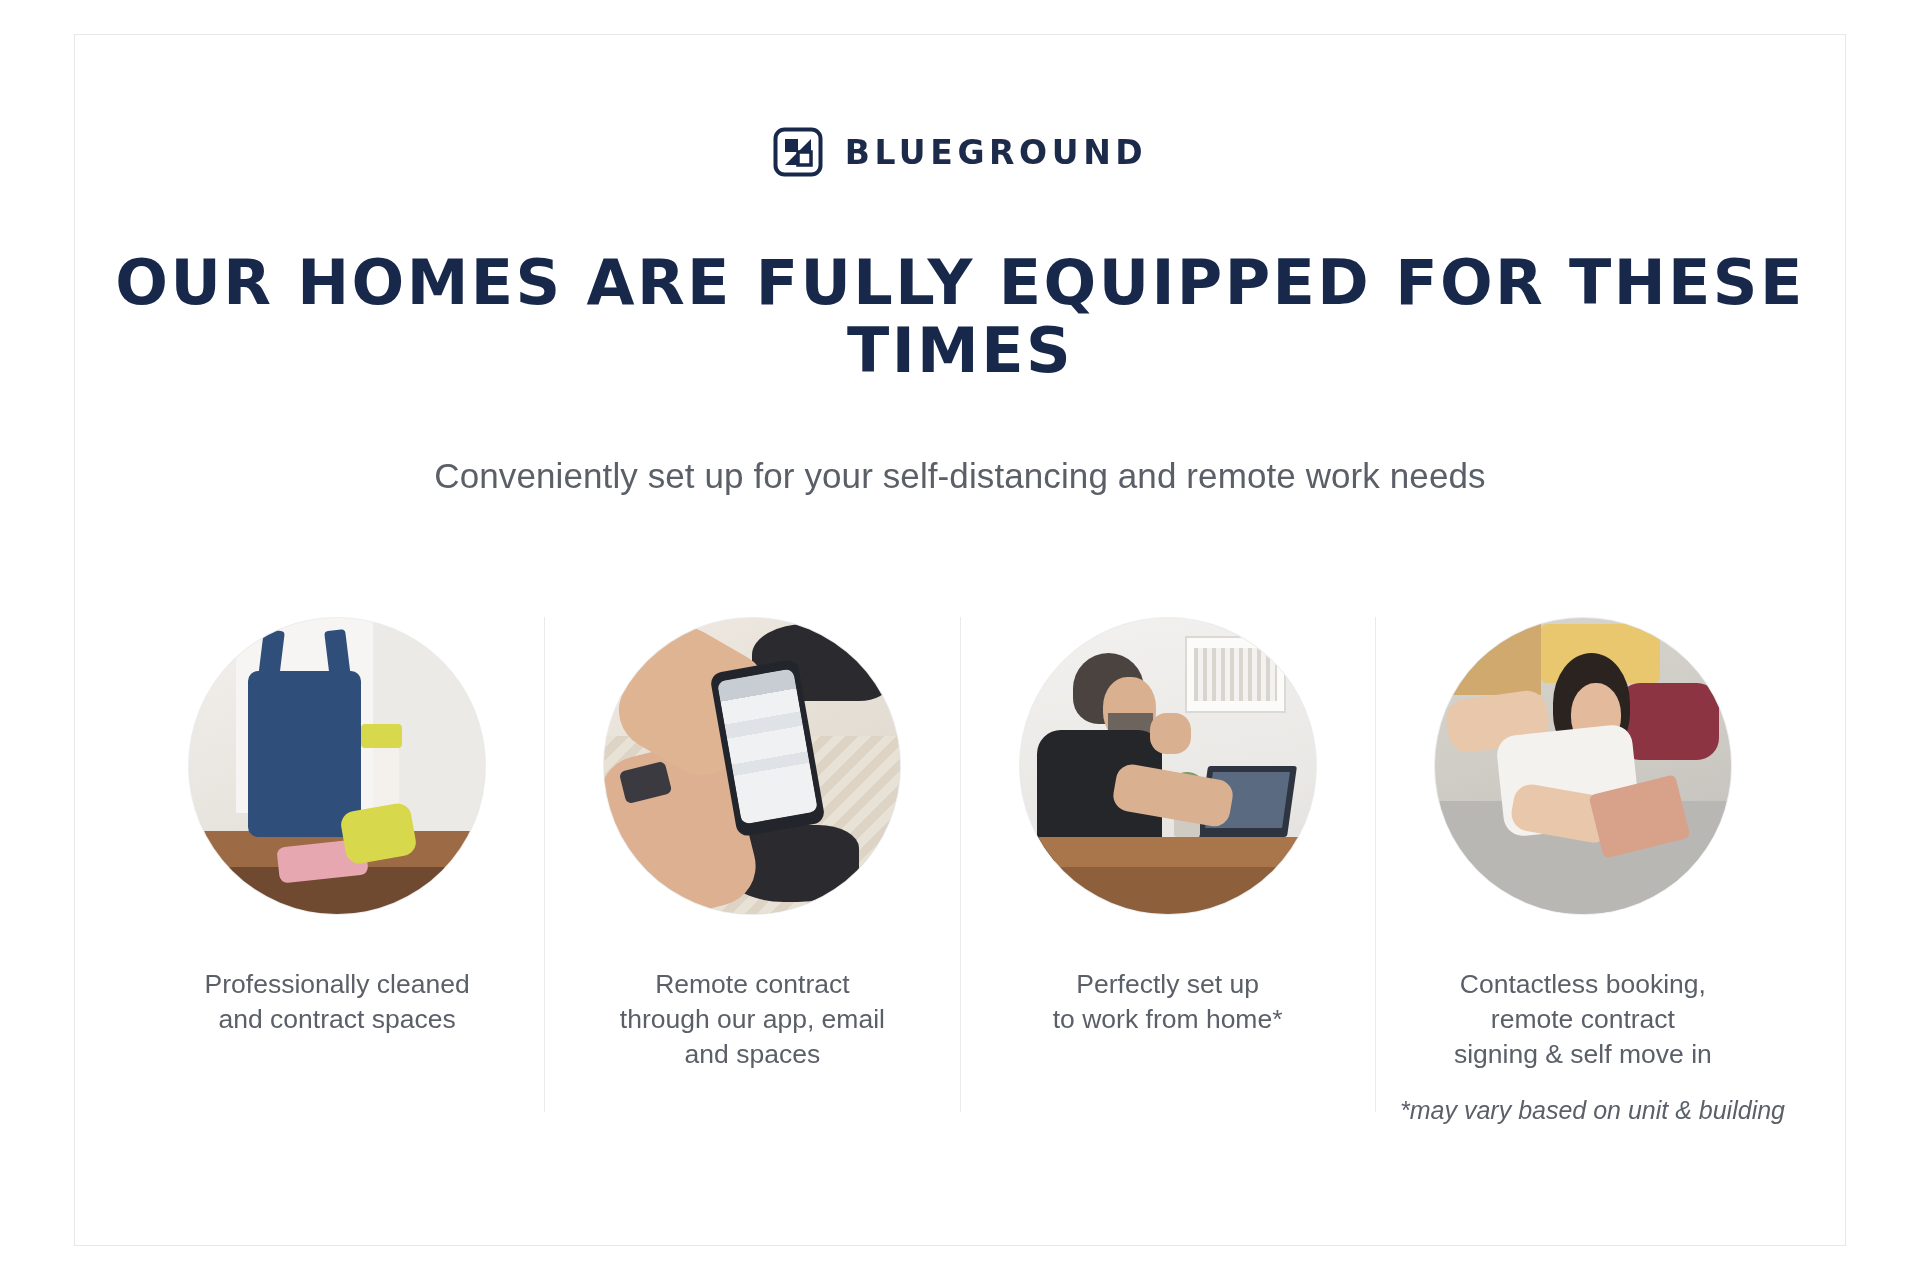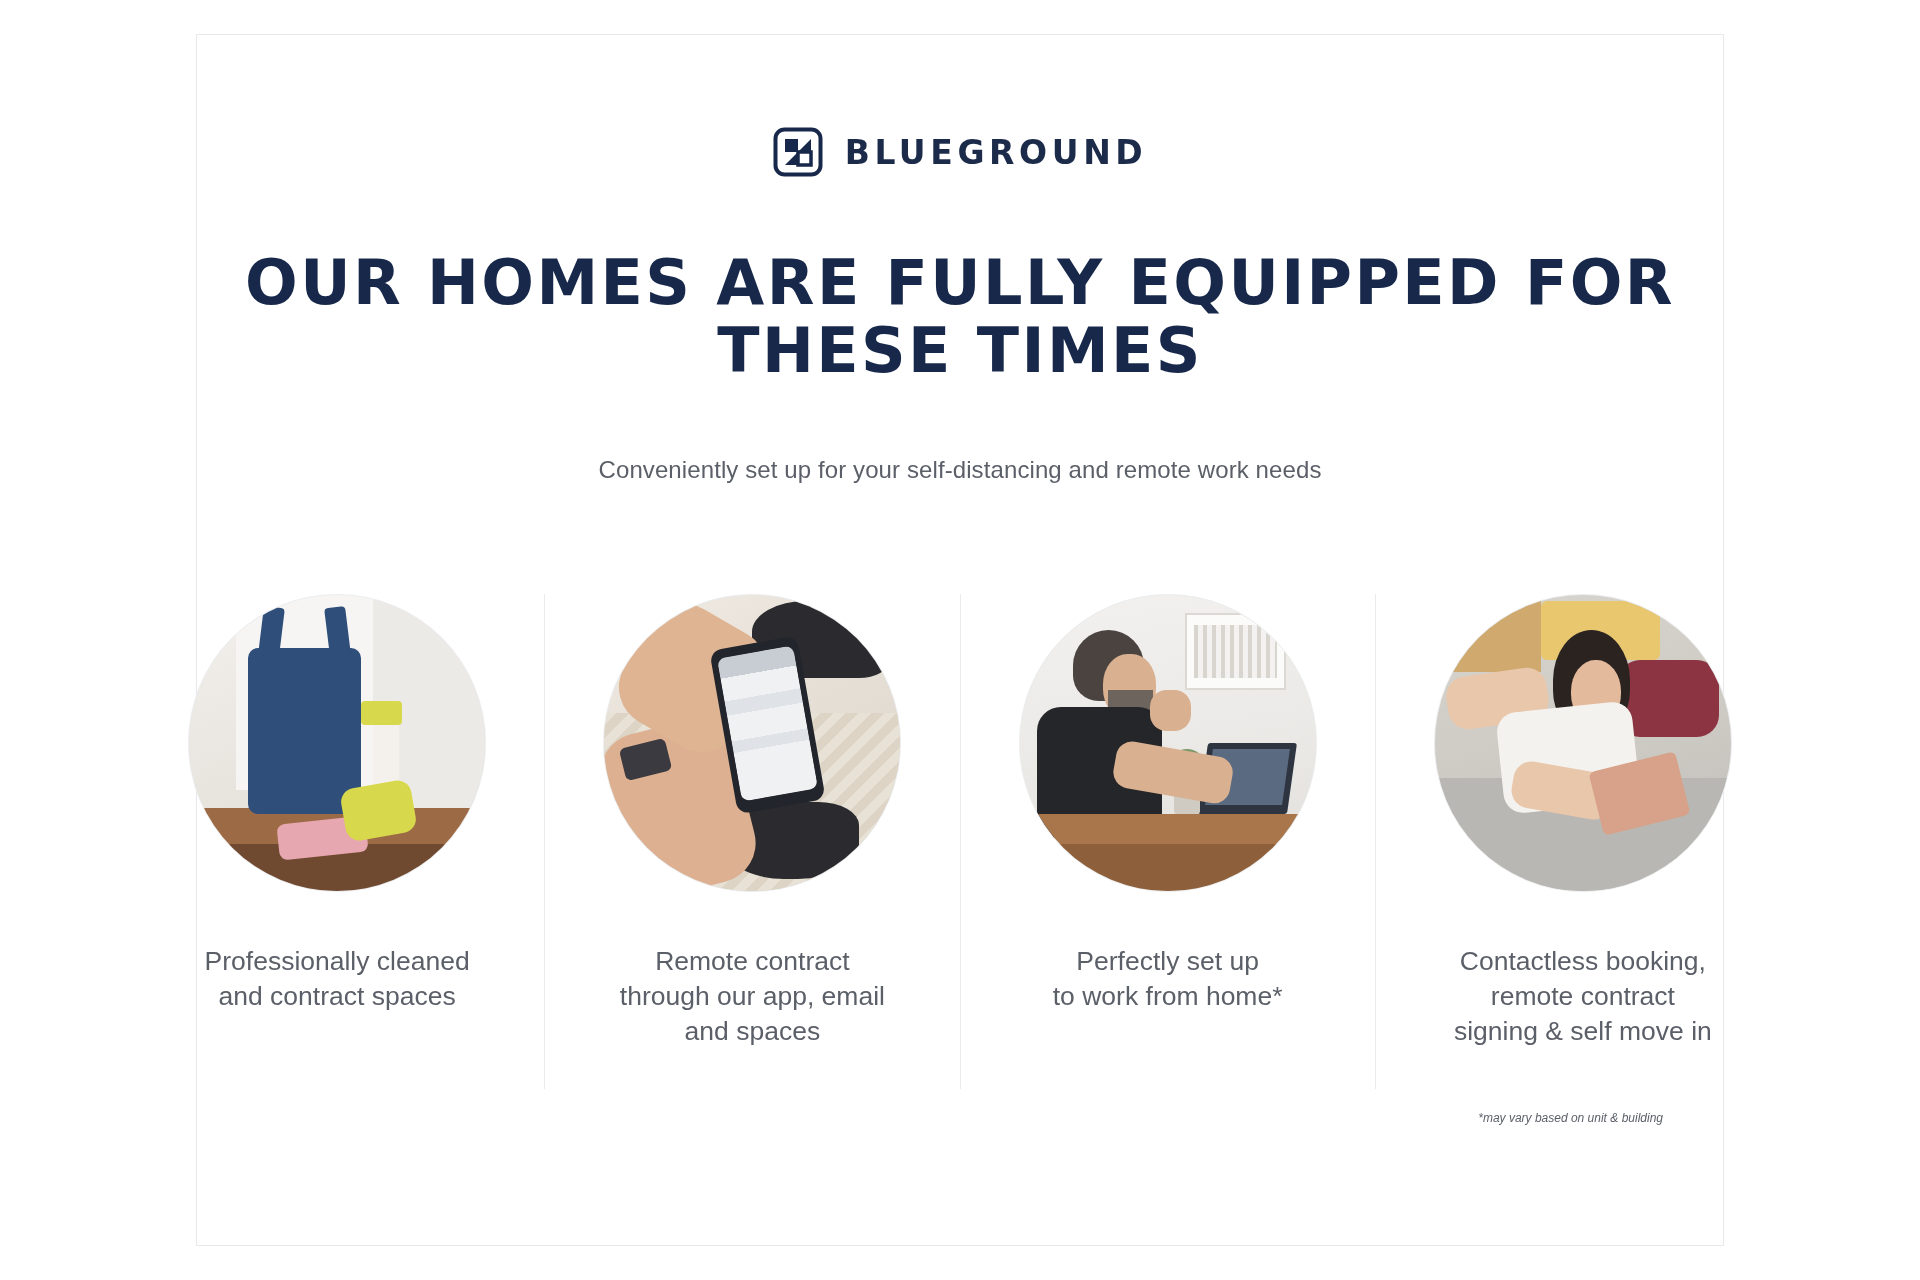--- a/index.html
+++ b/index.html
@@ -14,21 +14,21 @@
   .page {
     width: 1920px;
     height: 1280px;
     background: #ffffff;
     display: flex;
     align-items: flex-start;
     justify-content: center;
     padding: 34px 38px;
   }
   .card {
-    width: 1528px;
+    width: 1772px;
     height: 1212px;
     border: 1px solid #e6e8ec;
     background: #ffffff;
     position: relative;
     display: flex;
     flex-direction: column;
     align-items: center;
   }
 
   
@@ -53,21 +53,21 @@
     font-size: 62px;
     line-height: 1.1;
     font-weight: 800;
     letter-spacing: 2.4px;
     color: #17284a;
     text-align: center;
     font-family: "DejaVu Sans", sans-serif;
   }
   .subhead {
     margin-top: 29px;
-    font-size: 24px;
+    font-size: 35px;
     color: #5b5f68;
     text-align: center;
     font-weight: 400;
     letter-spacing: 0.1px;
   }
 
   
   .columns {
     margin-top: 86px;
     width: 1660px;
@@ -104,21 +104,21 @@
     text-align: center;
     font-weight: 400;
     max-width: 330px;
   }
 
   
   .footnote {
     position: absolute;
     right: 60px;
     bottom: 120px;
-    font-size: 12px;
+    font-size: 25px;
     font-style: italic;
     color: #5b5f68;
   }
 
   
   .ph { position: absolute; }
 
   
   .p1-bg { inset: 0; background: linear-gradient(160deg,#f3f1ee 0%,#e7e3dd 55%,#d9d4cc 100%); }
   .p1-wall { left: 62%; top: 0; width: 38%; height: 100%; background: #eceae6; }

